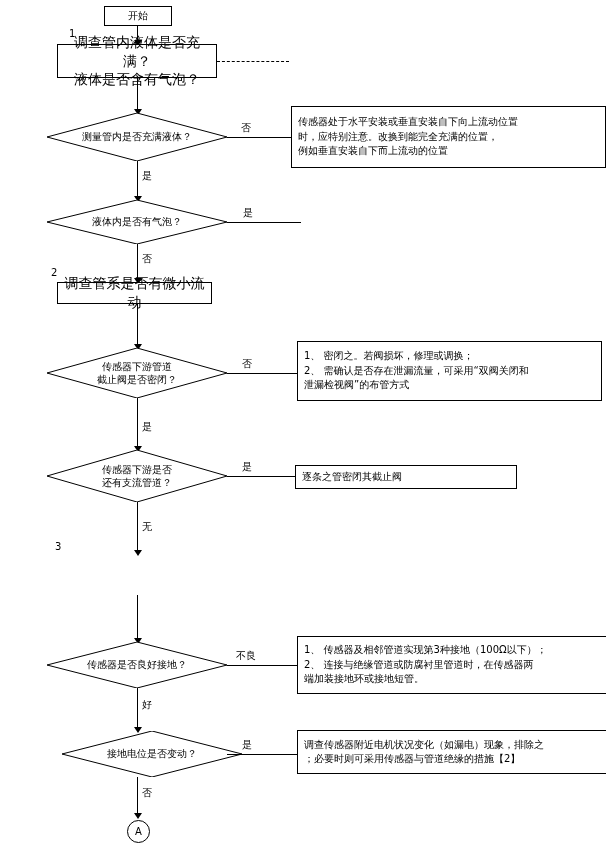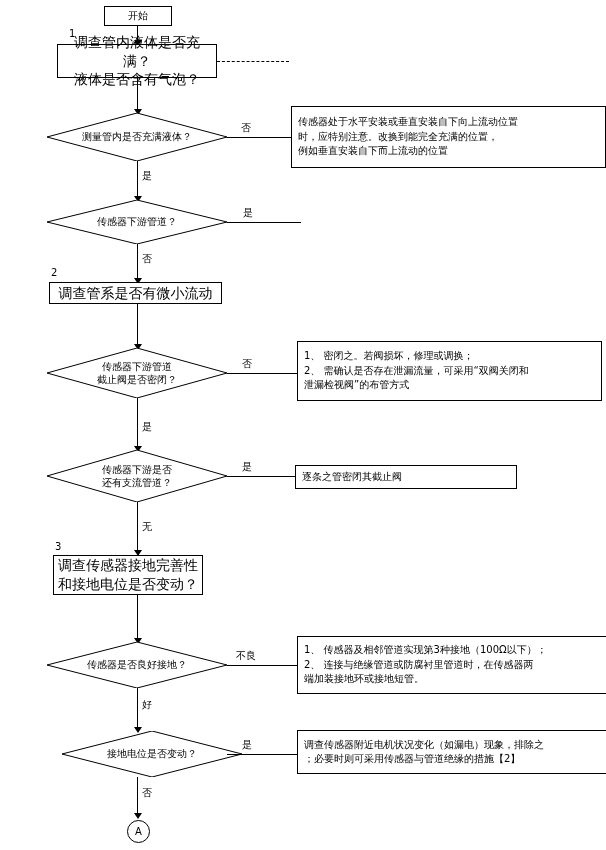--- a/index.html
+++ b/index.html
@@ -113,33 +113,33 @@
 例如垂直安装自下而上流动的位置</div>
 
   <div class="line vline" style="left:108px;top:161px;height:37px;"></div>
   <div class="arrow-down" style="left:105px;top:196px;"></div>
   <div class="lbl" style="left:112px;top:169px;">是</div>
 
   <div class="diamond" style="left:18px;top:200px;width:180px;height:44px;">
     <svg class="shape" viewBox="0 0 180 44" preserveAspectRatio="none">
       <polygon points="90,0 180,22 90,44 0,22" fill="#ffffff" stroke="#000000" stroke-width="1"></polygon>
     </svg>
-    <div class="txt">传感器下游管道？</div>
+    <div class="txt">液体内是否有气泡？</div>
   </div>
 
   <div class="line hline" style="left:198px;top:222px;width:74px;"></div>
   <div class="lbl" style="left:213px;top:206px;">是</div>
 
   <div class="line vline" style="left:108px;top:244px;height:36px;"></div>
   <div class="arrow-down" style="left:105px;top:278px;"></div>
   <div class="lbl" style="left:112px;top:252px;">否</div>
 
   <div class="num" style="left:22px;top:267px;">2</div>
 
-  <div class="box" style="left:20px;top:282px;width:173px;height:22px;">调查管系是否有微小流动</div>
+  <div class="box" style="left:28px;top:282px;width:155px;height:22px;">调查管系是否有微小流动</div>
 
   <div class="line vline" style="left:108px;top:304px;height:42px;"></div>
   <div class="arrow-down" style="left:105px;top:344px;"></div>
 
   <div class="diamond" style="left:18px;top:348px;width:180px;height:50px;">
     <svg class="shape" viewBox="0 0 180 50" preserveAspectRatio="none">
       <polygon points="90,0 180,25 90,50 0,25" fill="#ffffff" stroke="#000000" stroke-width="1"></polygon>
     </svg>
     <div class="txt" style="white-space:pre-line;">传感器下游管道
 截止阀是否密闭？</div>
@@ -166,22 +166,20 @@
   <div class="line hline" style="left:198px;top:476px;width:68px;"></div>
   <div class="lbl" style="left:212px;top:460px;">是</div>
   <div class="note" style="left:266px;top:465px;width:222px;height:24px;">逐条之管密闭其截止阀</div>
 
   <div class="line vline" style="left:108px;top:502px;height:50px;"></div>
   <div class="arrow-down" style="left:105px;top:550px;"></div>
   <div class="lbl" style="left:112px;top:520px;">无</div>
 
   <div class="num" style="left:26px;top:541px;">3</div>
 
-  <div class="box" style="left:24px;top:555px;width:150px;height:40px;white-space:pre-line;">调查传感器接地完善性
-和接地电位是否变动？</div>
 
   <div class="line vline" style="left:108px;top:595px;height:45px;"></div>
   <div class="arrow-down" style="left:105px;top:638px;"></div>
 
   <div class="diamond" style="left:18px;top:642px;width:180px;height:46px;">
     <svg class="shape" viewBox="0 0 180 46" preserveAspectRatio="none">
       <polygon points="90,0 180,23 90,46 0,23" fill="#ffffff" stroke="#000000" stroke-width="1"></polygon>
     </svg>
     <div class="txt">传感器是否良好接地？</div>
   </div>

